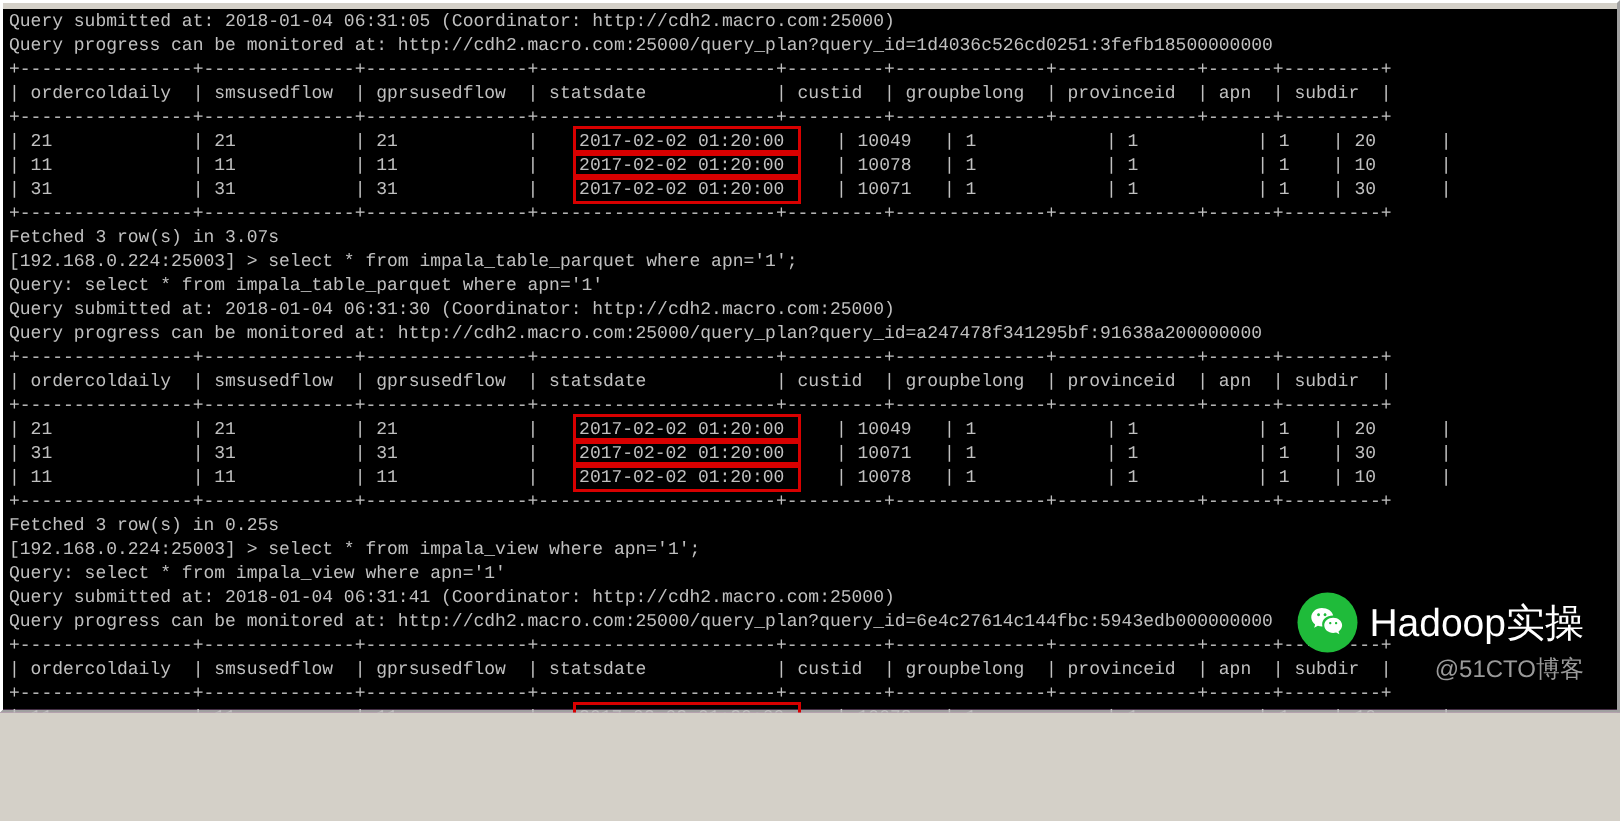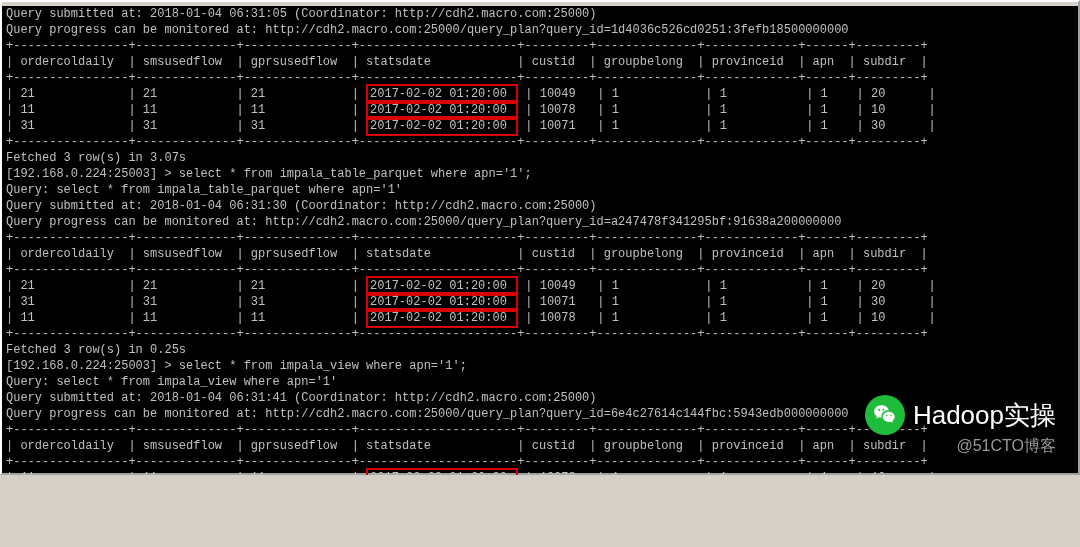--- a/index.html
+++ b/index.html
@@ -1,19 +1,19 @@
 <!DOCTYPE html>
 <html><head>
 <meta charset="utf-8">
 <style>
   html,body{margin:0;padding:0;background:#d4d0c8;}
   .window{width:1080px;height:475px;background:#701a75;box-sizing:border-box;border:2px solid #a0a0a0;border-top-color:#fff;border-left-color:#fff;position:relative;}
   .toolbar-gap{height:4px;background:#d4d0c8;}
   .term{background:#000;color:#c0c0c0;font-family:"Courier New",Consolas,monospace;font-size:12px;line-height:16px;white-space:pre;padding:0 2px 2px 4px;height:calc(100% - 4px);box-sizing:border-box;}
-  .hl{display:inline-block;border:2px solid #d80000;padding:0 2px;margin:-2px 0;}
+  .hl{display:inline-block;border:2px solid #d80000;padding:0 2px;margin:-2px 16px;}
   .prompt-gt{color:#c0c0c0;margin-top:47px;}
   .watermark{position:absolute;right:22px;bottom:38px;color:#fff;font-family:"Microsoft YaHei","Heiti SC",Arial,sans-serif;font-size:26px;font-weight:normal;display:flex;align-items:center;gap:8px;}
   .wm-icon{width:40px;height:40px;border-radius:50%;background:#1fbb3a;display:flex;align-items:center;justify-content:center;}
   .wm-icon svg{width:26px;height:26px;fill:#fff;}
   .watermark2{position:absolute;right:22px;bottom:16px;color:#9a9a9a;font-family:"Microsoft YaHei",Arial,sans-serif;font-size:16px;}
 </style>
 </head>
 <body>
 
 <div class="window">

